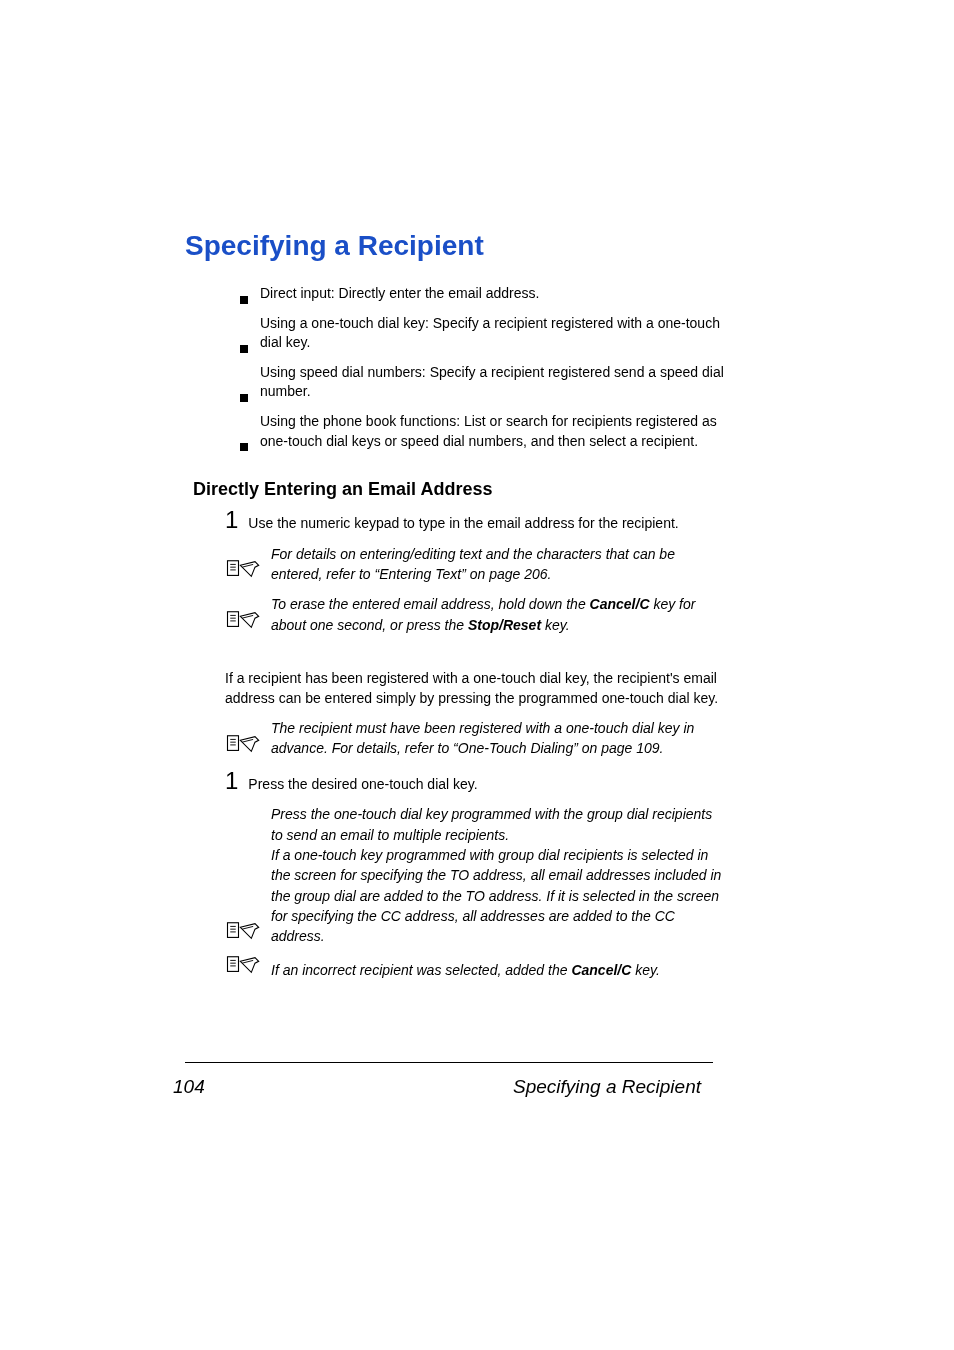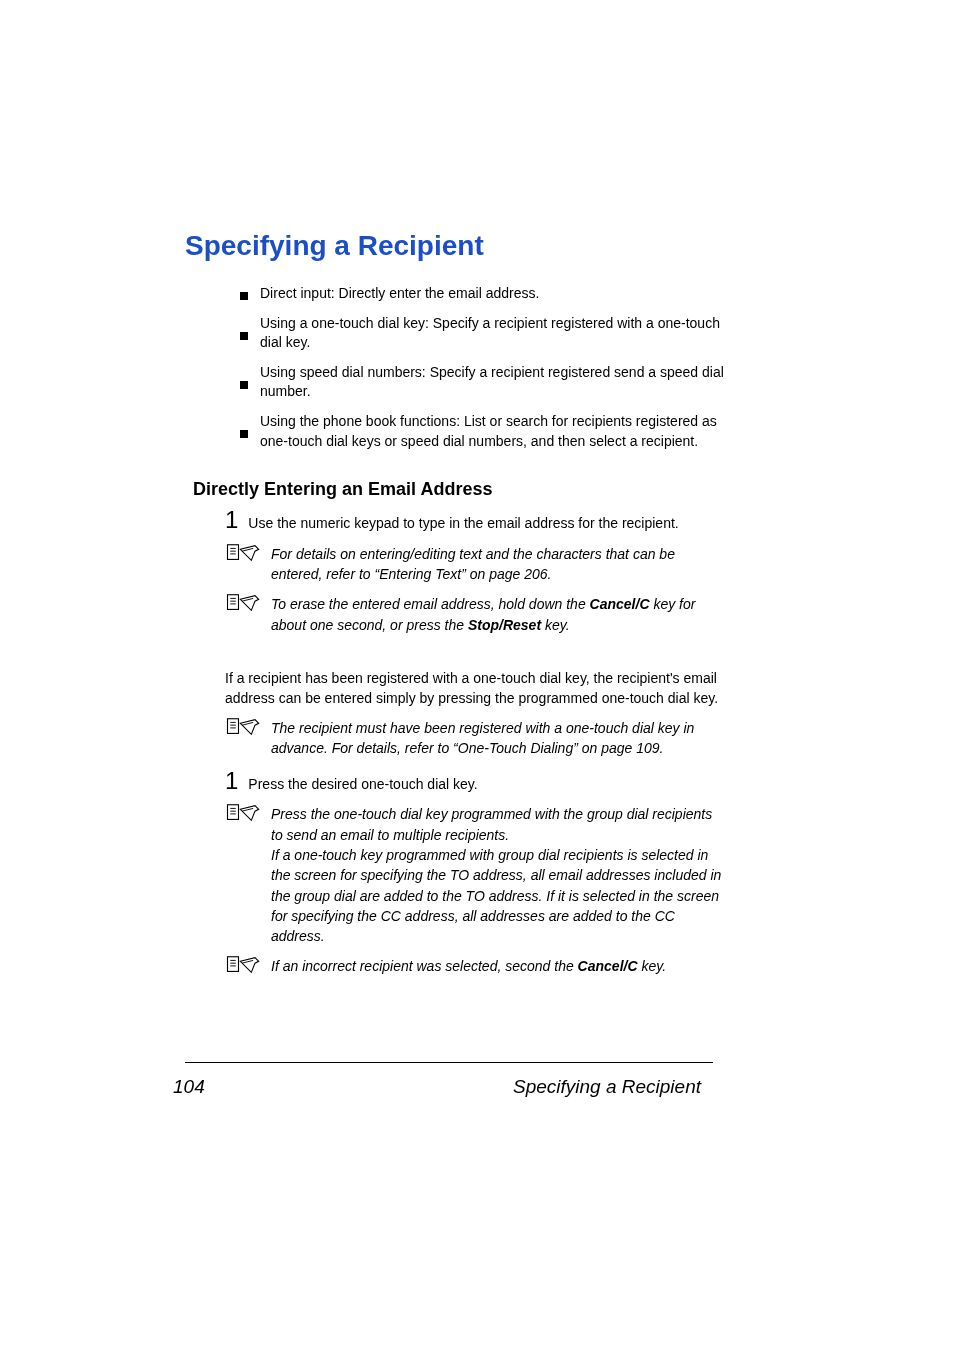--- a/index.html
+++ b/index.html
@@ -32,21 +32,21 @@
       font-size: 14px;
       color: #000;
       margin-bottom: 14px;
     }
     .bullet-list {
       margin-left: 55px;
       margin-bottom: 28px;
     }
     .bullet-item {
       display: flex;
-      align-items: center;
+      align-items: flex-end;
       margin-bottom: 10px;
       font-size: 14px;
       line-height: 1.4;
     }
     .bullet-marker {
       width: 8px;
       height: 8px;
       background: #000;
       flex-shrink: 0;
       margin-top: 5px;
@@ -75,21 +75,21 @@
       margin-right: 10px;
       flex-shrink: 0;
       line-height: 1;
     }
     .step-text {
       font-size: 14px;
       line-height: 1.4;
     }
     .note-row {
       display: flex;
-      align-items: flex-start;
+      align-items: flex-end;
       margin-left: 40px;
       margin-bottom: 10px;
     }
     .note-icon {
       width: 38px;
       flex-shrink: 0;
       margin-right: 8px;
       margin-top: -2px;
     }
     .note-text {
@@ -242,21 +242,21 @@
       <svg viewBox="0 0 40 24" width="38" height="22">
         <rect x="2" y="3" width="12" height="16" fill="none" stroke="#000" stroke-width="1.2"></rect>
         <line x1="5" y1="7" x2="11" y2="7" stroke="#000" stroke-width="1"></line>
         <line x1="5" y1="10" x2="11" y2="10" stroke="#000" stroke-width="1"></line>
         <line x1="5" y1="13" x2="11" y2="13" stroke="#000" stroke-width="1"></line>
         <path d="M16 8 L32 4 L36 8 L32 10 L28 20 L16 8 Z" fill="none" stroke="#000" stroke-width="1.2"></path>
         <path d="M18 10 L30 7" stroke="#000" stroke-width="1"></path>
       </svg>
     </span>
     <span class="note-text">
-      <span>If an incorrect recipient was selected, second the </span><span class="bold">Cancel/C</span><span> key.</span>
+      <span>If an incorrect recipient was selected, added the </span><span class="bold">Cancel/C</span><span> key.</span>
     </span>
   </div>
 
 </div>
 
 <div class="footer-line"></div>
 <div class="footer-text">
   <span class="page-number">104</span>
   <span class="footer-title">Specifying a Recipient</span>
 </div>

